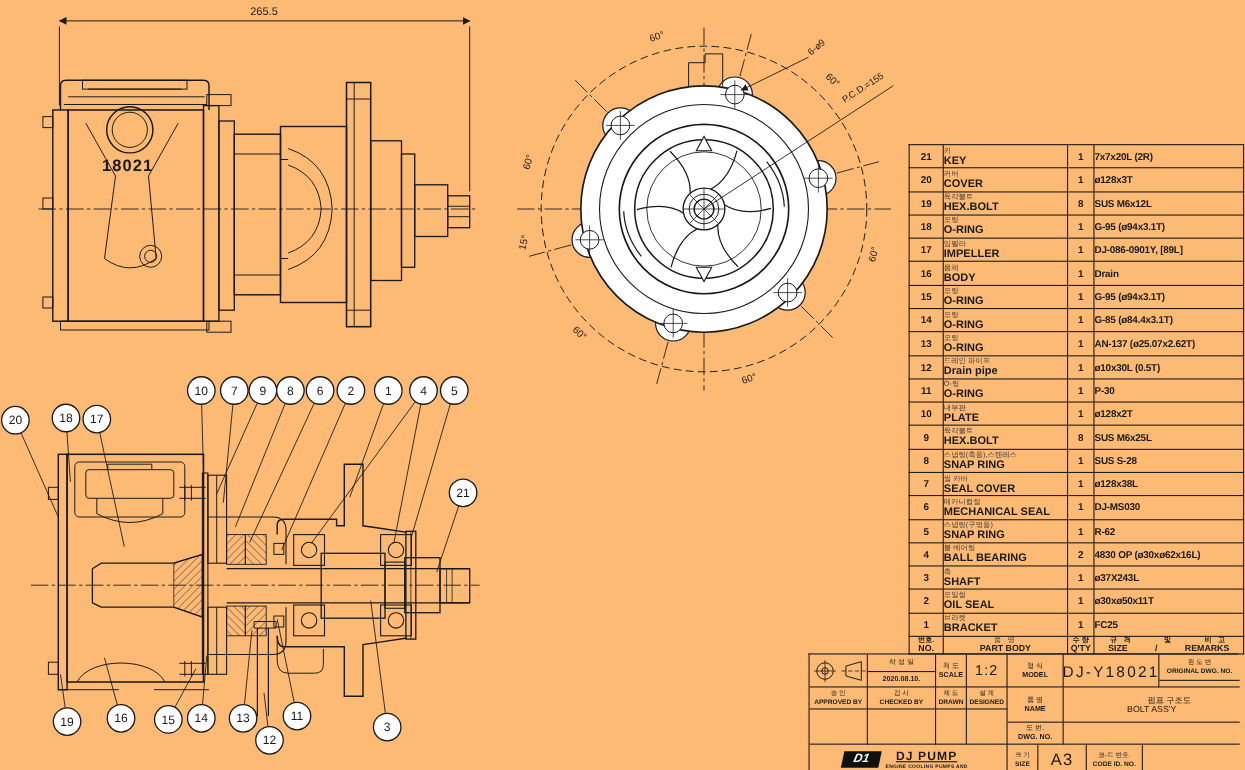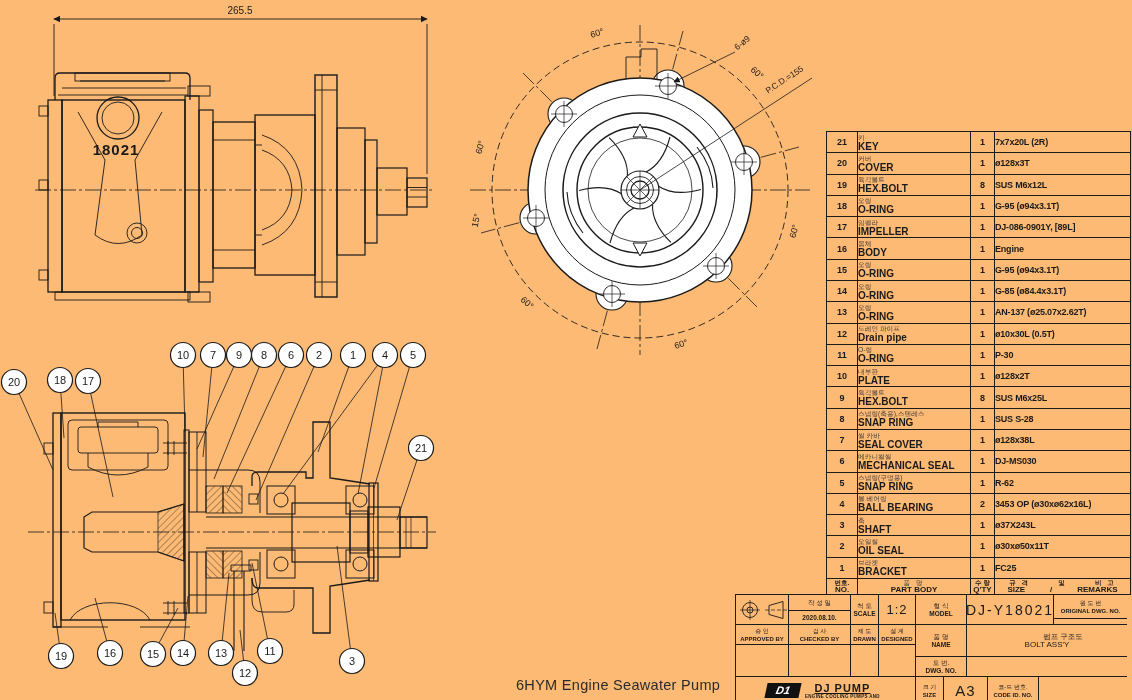--- a/index.html
+++ b/index.html
@@ -310,21 +310,20 @@
         <text x="245" y="676.8" text-anchor="middle" font-size="11" fill="#1a1a1a" stroke="none">12</text>
         <line x1="267.49504704814115" y1="638.7535633464679" x2="252" y2="563" stroke="#1a1a1a" stroke-width="0.8"></line>
         <circle cx="270" cy="651" r="12.5" fill="#fff" stroke="#1a1a1a" stroke-width="1.2"></circle>
         <text x="270" y="654.8" text-anchor="middle" font-size="11" fill="#1a1a1a" stroke="none">11</text>
         <line x1="350.3832601991529" y1="648.6049948601723" x2="337" y2="546" stroke="#1a1a1a" stroke-width="0.8"></line>
         <circle cx="352" cy="661" r="12.5" fill="#fff" stroke="#1a1a1a" stroke-width="1.2"></circle>
         <text x="352" y="664.8" text-anchor="middle" font-size="11" fill="#1a1a1a" stroke="none">3</text>
       </g>
 </svg>
 
-<div class="caption">6HYM Engine Seawater Pump</div>
 
 <table class="bom">
   <tbody>
         <tr>
           <td class="c-no">21</td>
           <td class="c-name">
             <div class="kr">키</div>
             <div class="en">KEY</div>
           </td>
           <td class="c-qty">1</td>
@@ -366,21 +365,21 @@
           <td class="c-qty">1</td>
           <td class="c-size">DJ-086-0901Y, [89L]</td>
         </tr>
         <tr>
           <td class="c-no">16</td>
           <td class="c-name">
             <div class="kr">몸체</div>
             <div class="en">BODY</div>
           </td>
           <td class="c-qty">1</td>
-          <td class="c-size">Engine</td>
+          <td class="c-size">Drain</td>
         </tr>
         <tr>
           <td class="c-no">15</td>
           <td class="c-name">
             <div class="kr">오링</div>
             <div class="en">O-RING</div>
           </td>
           <td class="c-qty">1</td>
           <td class="c-size">G-95 (ø94x3.1T)</td>
         </tr>
@@ -474,21 +473,21 @@
           <td class="c-qty">1</td>
           <td class="c-size">R-62</td>
         </tr>
         <tr>
           <td class="c-no">4</td>
           <td class="c-name">
             <div class="kr">볼 베어링</div>
             <div class="en">BALL BEARING</div>
           </td>
           <td class="c-qty">2</td>
-          <td class="c-size">3453 OP (ø30xø62x16L)</td>
+          <td class="c-size">4830 OP (ø30xø62x16L)</td>
         </tr>
         <tr>
           <td class="c-no">3</td>
           <td class="c-name">
             <div class="kr">축</div>
             <div class="en">SHAFT</div>
           </td>
           <td class="c-qty">1</td>
           <td class="c-size">ø37X243L</td>
         </tr>

